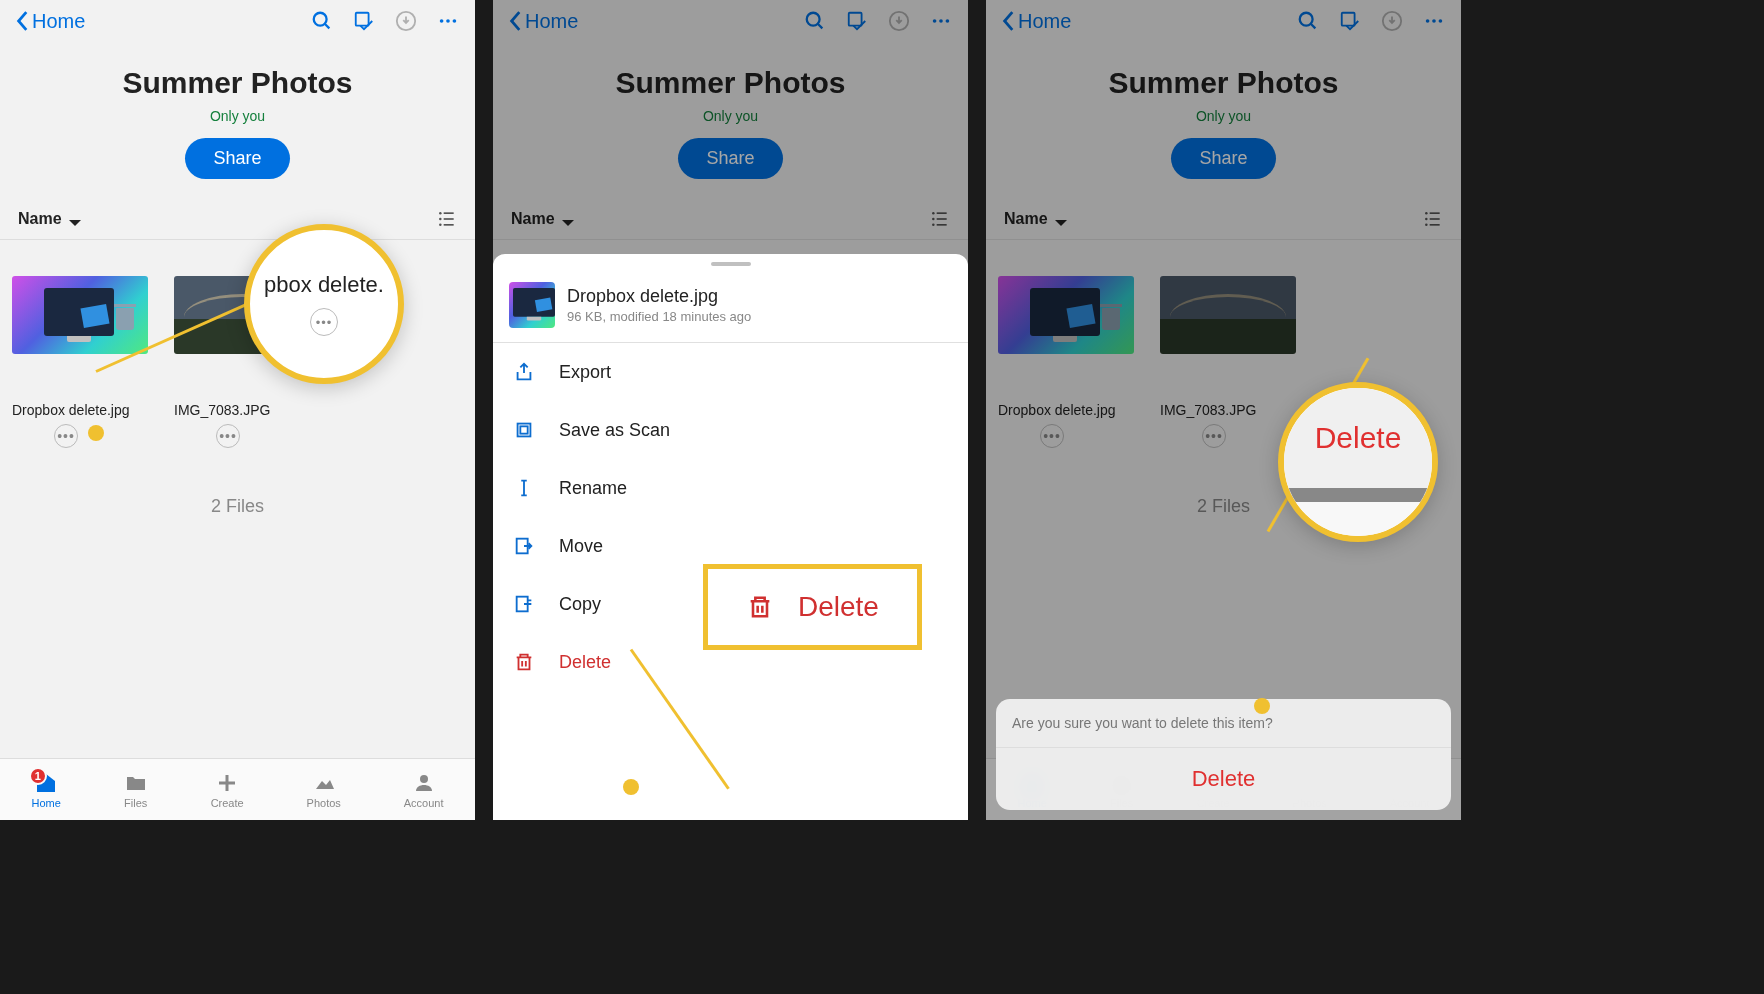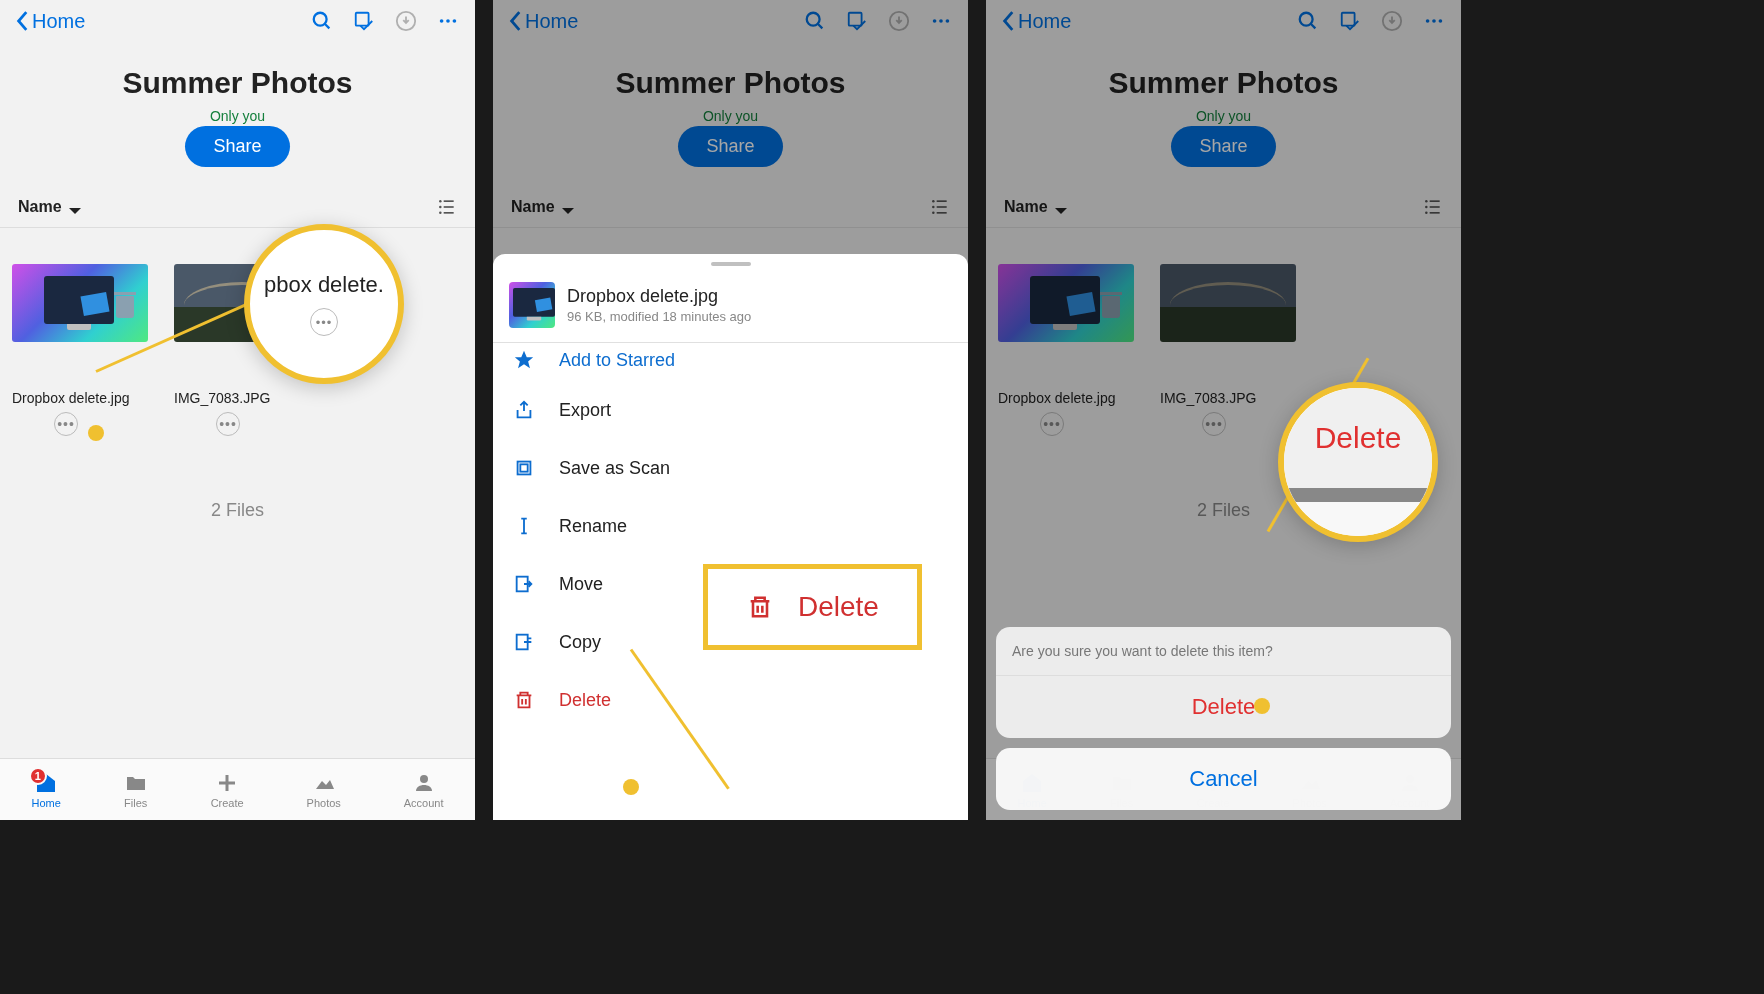--- a/index.html
+++ b/index.html
@@ -12,21 +12,21 @@
   .back { color: #0070e0; font-size: 20px; display: flex; align-items: center; gap: 2px; cursor: pointer; }
   .back svg { width: 14px; height: 22px; }
   .header-right { margin-left: auto; display: flex; gap: 20px; align-items: center; }
   .header-icon { width: 22px; height: 22px; color: #0070e0; cursor: pointer; }
   .header-icon.gray { color: #b0b0b0; }
   
   
   .folder-header { text-align: center; padding: 24px 0 20px; }
   .folder-title { font-size: 30px; font-weight: 700; color: #222; }
   .folder-sub { font-size: 14px; color: #15803d; margin-top: 8px; }
-  .share-btn { margin-top: 2px; display: inline-block; background: #0070e0; color: #fff; border-radius: 24px; padding: 10px 28px; font-size: 18px; font-weight: 500; border: none; cursor: pointer; }
+  .share-btn { margin-top: 14px; display: inline-block; background: #0070e0; color: #fff; border-radius: 24px; padding: 10px 28px; font-size: 18px; font-weight: 500; border: none; cursor: pointer; }
   
   
   .list-header { display: flex; justify-content: space-between; align-items: center; padding: 10px 18px; border-bottom: 1px solid #ddd; }
   .sort-label { font-size: 16px; font-weight: 600; color: #222; display: flex; align-items: flex-end; gap: 6px; }
   .view-toggle { width: 20px; height: 20px; color: #555; }
   
   
   .grid { display: flex; gap: 26px; padding: 36px 12px 0; }
   .tile { width: 136px; }
   .thumb { width: 136px; height: 78px; border-radius: 3px; overflow: hidden; position: relative; }
@@ -35,21 +35,21 @@
   .thumb-monitor::after { content: ""; position: absolute; bottom: -6px; left: 50%; transform: translateX(-50%); width: 24px; height: 6px; background: #c0c0c0; border-radius: 0 0 2px 2px; }
   .box-icon { position: absolute; top: 18px; left: 38px; width: 26px; height: 20px; background: #3090e0; transform: rotate(-10deg); }
   .trash-icon { position: absolute; top: 20px; left: 72px; width: 18px; height: 22px; background: #8aa0b0; border-radius: 1px 1px 3px 3px; }
   .trash-icon::before { content: ""; position: absolute; top: -4px; left: -2px; width: 22px; height: 3px; background: #8aa0b0; }
   .thumb-landscape { width: 100%; height: 100%; background: linear-gradient(to bottom, #4a5868 0%, #4a5868 55%, #2a3828 55%, #2a3828 100%); position: relative; overflow: hidden; }
   .thumb-landscape::before { content: ""; position: absolute; top: 18px; left: 10px; width: 116px; height: 24px; border-radius: 60px 60px 0 0 / 24px 24px 0 0; border-top: 3px solid rgba(200,180,140,0.6); }
   .tile-name { font-size: 14px; color: #222; margin-top: 48px; text-align: left; }
   .tile-more { margin: 6px 0 0 42px; width: 24px; height: 24px; border: 1px solid #bbb; border-radius: 50%; display: flex; align-items: center; justify-content: center; cursor: pointer; background: #f2f2f2; }
   .tile-more span { font-size: 14px; color: #888; letter-spacing: 1px; line-height: 1; }
   
-  .file-count { text-align: center; font-size: 18px; color: #888; margin-top: 64px; }
+  .file-count { text-align: center; font-size: 18px; color: #888; margin-top: 48px; }
   
   
   .tabs { position: absolute; bottom: 0; left: 0; right: 0; height: 62px; background: #fafafa; border-top: 1px solid #ddd; display: flex; justify-content: space-around; align-items: center; padding: 6px 0; }
   .tab { display: flex; flex-direction: column; align-items: center; gap: 2px; font-size: 11px; color: #888; cursor: pointer; position: relative; }
   .tab.active { color: #0070e0; }
   .tab-icon { width: 24px; height: 24px; }
   .badge { position: absolute; top: -4px; right: 14px; background: #e03030; color: #fff; font-size: 11px; width: 18px; height: 18px; border-radius: 50%; border: 2px solid #fafafa; display: flex; align-items: center; justify-content: center; font-weight: 600; }
   
   
   .zoom-circle { position: absolute; border-radius: 50%; border: 6px solid #f0c030; background: #fff; z-index: 20; display: flex; align-items: center; justify-content: center; box-shadow: 0 4px 20px rgba(0,0,0,0.2); }
@@ -272,26 +272,20 @@
               <div class="box-icon"></div>
             </div>
           </div>
         </div>
       <div>
         <div class="sheet-title">Dropbox delete.jpg</div>
         <div class="sheet-sub">96 KB, modified 18 minutes ago</div>
       </div>
     </div>
     <div class="menu">
-      <div class="menu-item clipped">
-        <svg class="menu-icon" viewBox="0 0 24 24" fill="currentColor">
-            <path d="M12 2 L15 9 L22 9 L16.5 13.5 L18.5 21 L12 16.5 L5.5 21 L7.5 13.5 L2 9 L9 9 Z"></path>
-          </svg>
-        <span>Add to Starred</span>
-      </div>
       <div class="menu-item">
         <svg class="menu-icon" viewBox="0 0 24 24" fill="none" stroke="currentColor" stroke-width="2">
             <path d="M12 3 V13 M8 7 L12 3 L16 7 M5 12 V20 H19 V12"></path>
           </svg>
         <span>Export</span>
       </div>
       <div class="menu-item">
         <svg class="menu-icon" viewBox="0 0 24 24" fill="none" stroke="currentColor" stroke-width="2">
             <rect x="5" y="5" width="14" height="14"></rect>
             <rect x="8" y="8" width="8" height="8"></rect>
@@ -444,21 +438,20 @@
         </svg>
         <span>Account</span>
       </div>
   </div>
 
   <div class="confirm-sheet">
     <div class="confirm-block">
       <div class="confirm-msg">Are you sure you want to delete this item?</div>
       <div class="confirm-btn danger">Delete</div>
     </div>
-    <div class="confirm-cancel">Cancel</div>
   </div>
 
   <div class="zoom-circle" style="top:382px; left:292px; width:160px; height:160px; overflow:hidden; flex-direction:column;">
     <div style="width:100%; height:100px; background:#f0f0f0; display:flex; align-items:center; justify-content:center;">
       <span class="zoom-delete-text">Delete</span>
     </div>
     <div style="width:100%; height:14px; background:#888;"></div>
     <div style="width:100%; flex:1; background:#f8f8f8;"></div>
   </div>
   <div class="zoom-line" style="top:530px; left:282px; width:200px; height:3px; transform:rotate(-60deg); transform-origin:left center;"></div>

